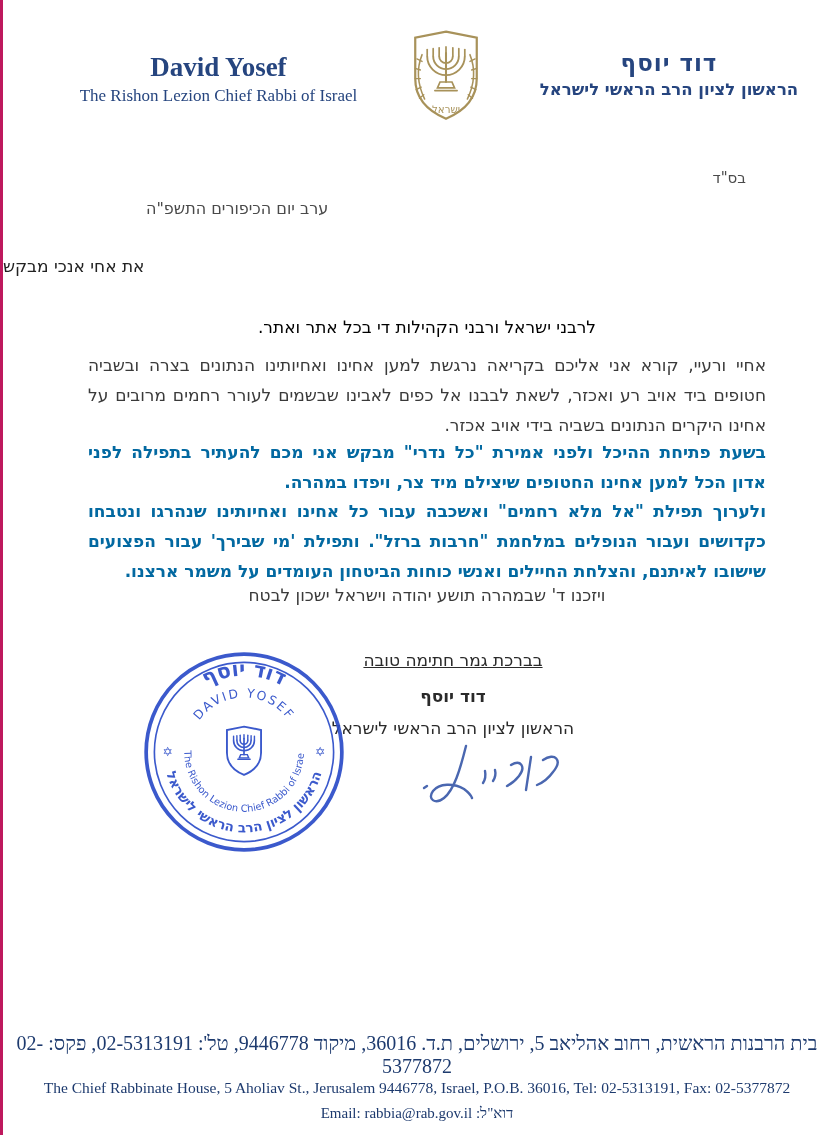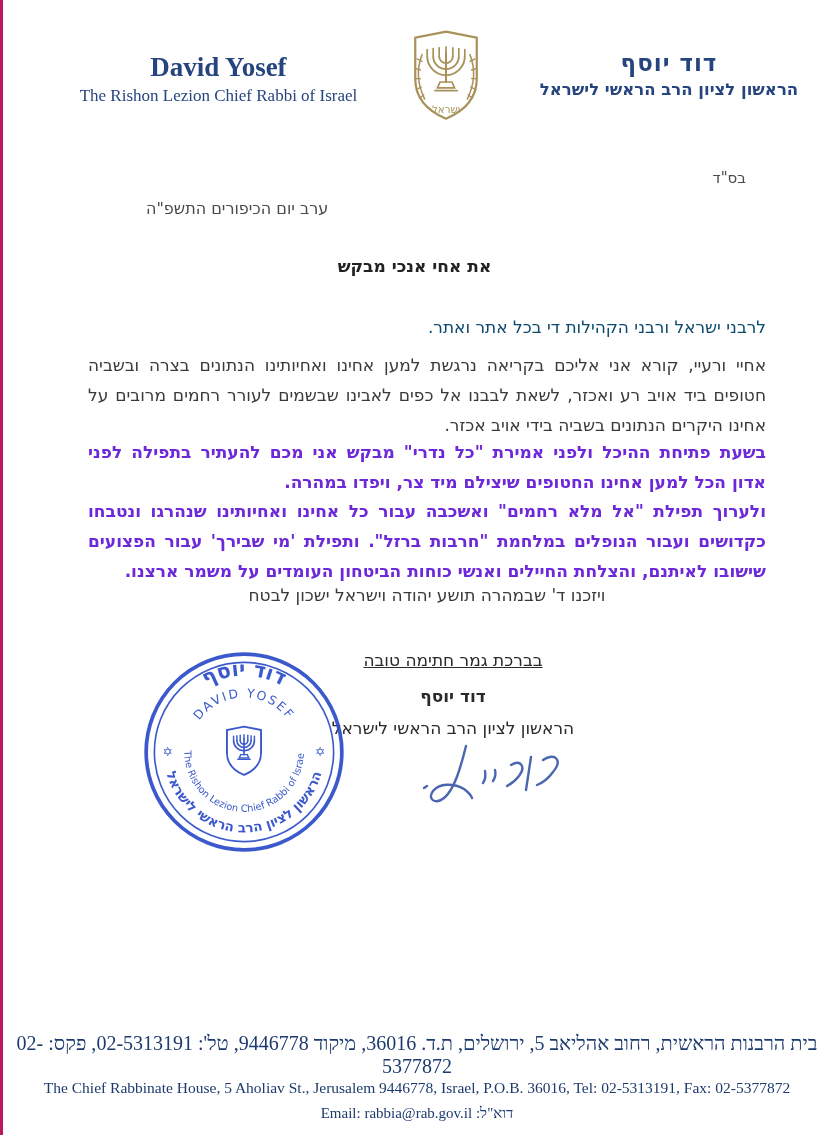--- a/index.html
+++ b/index.html
@@ -42,34 +42,34 @@
   .bsd {
     position: absolute; right: 82px; top: 169px;
     font-size: 15px; color: #4a4a4a; direction: rtl;
   }
   .date-line {
     position: absolute; left: 143px; top: 199px;
     font-size: 16px; color: #4a4a4a; direction: rtl;
   }
   .salutation {
     position: absolute; left: 0; top: 256px; width: 823px;
-    text-align: center; font-size: 17px; font-weight: bold; color: #222;
+    text-align: left; font-size: 17px; font-weight: normal; color: #222;
     direction: rtl;
   }
   .addressee {
     position: absolute; left: 85px; top: 317px; width: 678px;
-    direction: rtl; text-align: right;
-    font-size: 17px; color: #0c4a6e;
+    direction: rtl; text-align: center;
+    font-size: 17px; color: #000000;
   }
   .para {
     position: absolute; left: 85px; width: 678px;
     direction: rtl; text-align: justify; text-align-last: right;
     font-size: 17px; line-height: 30px; color: #3a3a3a;
   }
-  .para.bold { font-weight: bold; color: #6d28d9; }
+  .para.bold { font-weight: bold; color: #0369a1; }
   .p1 { top: 350px; }
   .p2 { top: 437px; }
   .p3 { top: 496px; }
   .closing {
     position: absolute; left: 85px; top: 585px; width: 678px;
     direction: rtl; text-align: center; font-size: 17px; color: #3a3a3a;
   }
 
   
   .sig-blessing, .sig-name, .sig-title {

